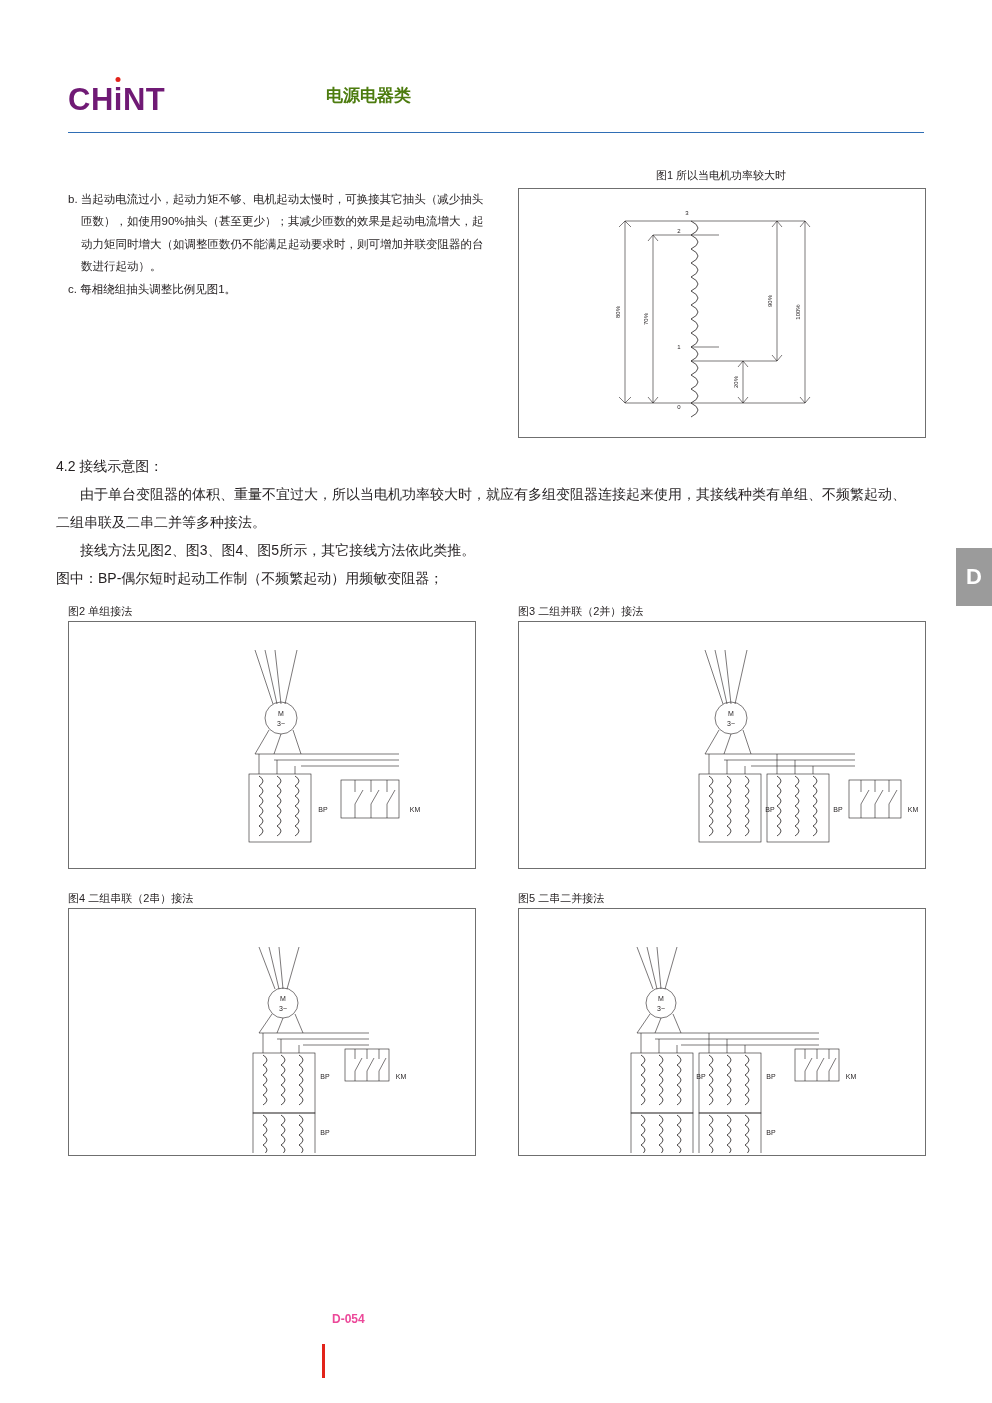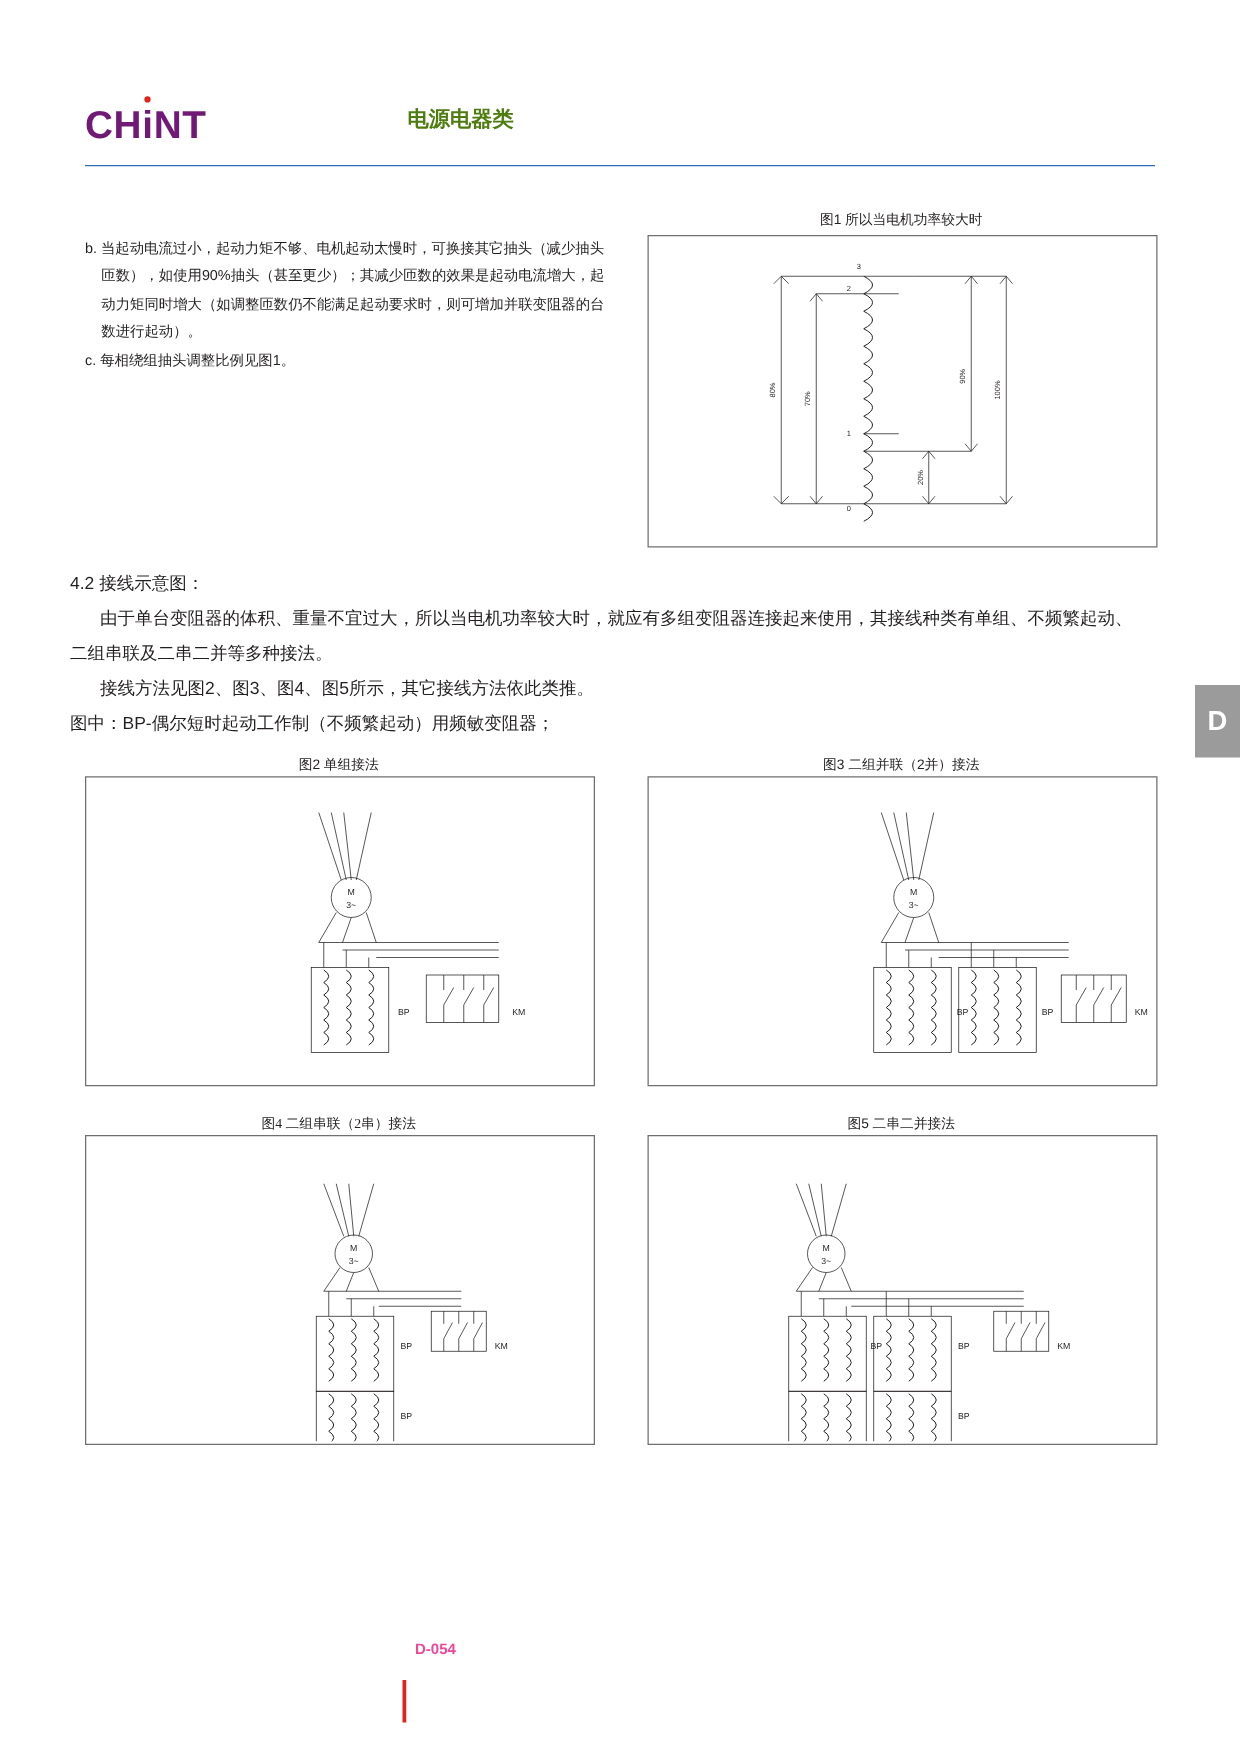--- a/index.html
+++ b/index.html
@@ -125,33 +125,33 @@
     font-weight: bold;
     display: flex;
     align-items: center;
     justify-content: center;
   }
 
   
   .figcap {
     position: absolute;
     font-size: 11px;
-    text-align: center;
+    text-align: left;
   }
   .figbox {
     position: absolute;
     border: 1px solid #6f6f6f;
     background: #fff;
   }
 
   #fig2-cap { left: 68px; top: 604px; width: 406px; }
   #fig2-box { left: 68px; top: 621px; width: 406px; height: 246px; }
   #fig3-cap { left: 518px; top: 604px; width: 406px; }
   #fig3-box { left: 518px; top: 621px; width: 406px; height: 246px; }
-  #fig4-cap { left: 68px; top: 891px; width: 406px; font-family: Liberation Serif, serif; }
+  #fig4-cap { left: 68px; top: 891px; width: 406px; }
   #fig4-box { left: 68px; top: 908px; width: 406px; height: 246px; }
   #fig5-cap { left: 518px; top: 891px; width: 406px; }
   #fig5-box { left: 518px; top: 908px; width: 406px; height: 246px; }
 
   
   .footer-bar {
     position: absolute;
     left: 322px;
     top: 1344px;
     width: 3px;

